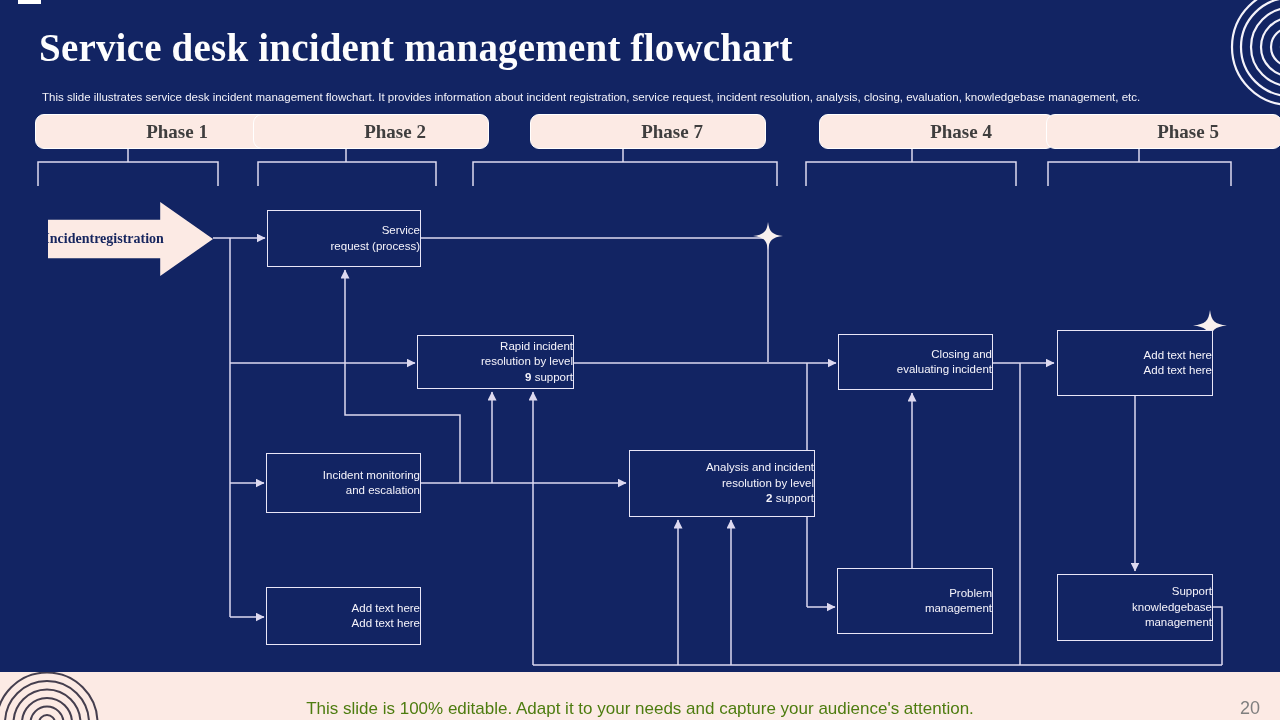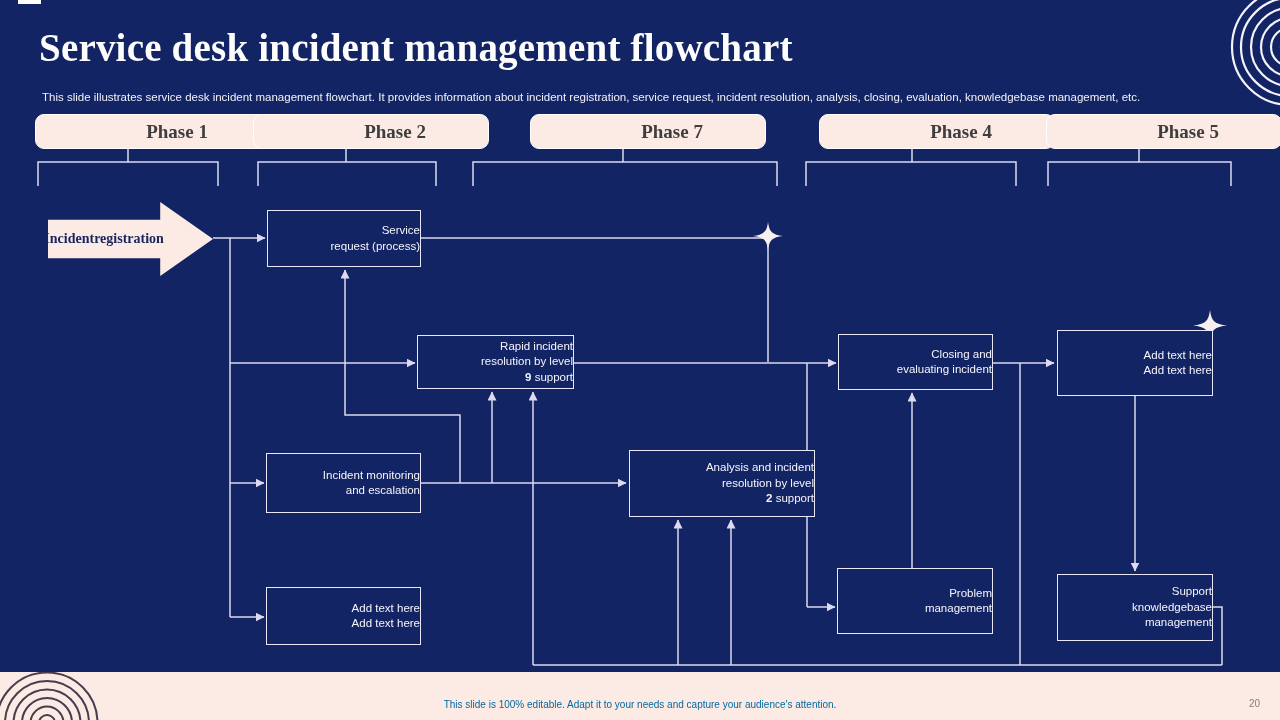--- a/index.html
+++ b/index.html
@@ -58,24 +58,24 @@
   .start-label{
     position:absolute;left:0;top:24%;width:68%;height:52%;
     display:flex;flex-direction:row;align-items:center;justify-content:center;
     font-family:"Liberation Serif","DejaVu Serif",serif;
     font-size:14px;line-height:16px;font-weight:700;color:#16255e;text-align:center;
   }
   
   .footer{position:absolute;left:0;top:672px;width:1280px;height:48px;background:#fceae4;z-index:4;}
   .footer-note{
     position:absolute;left:0;top:27px;width:100%;text-align:center;
-    font-size:10px;color:#0369a1;
+    font-size:17px;color:#4d7c0f;
   }
   .page-number{
-    position:absolute;right:20px;top:26px;font-size:10px;color:#7f7f7f;
+    position:absolute;right:20px;top:26px;font-size:18px;color:#7f7f7f;
   }
   .decor{position:absolute;z-index:5;}
   .decor-tr{right:0;top:0;}
   .decor-bl{left:0;top:0;}
 </style>
 </head>
 <body>
 
 <div class="slide">
 

